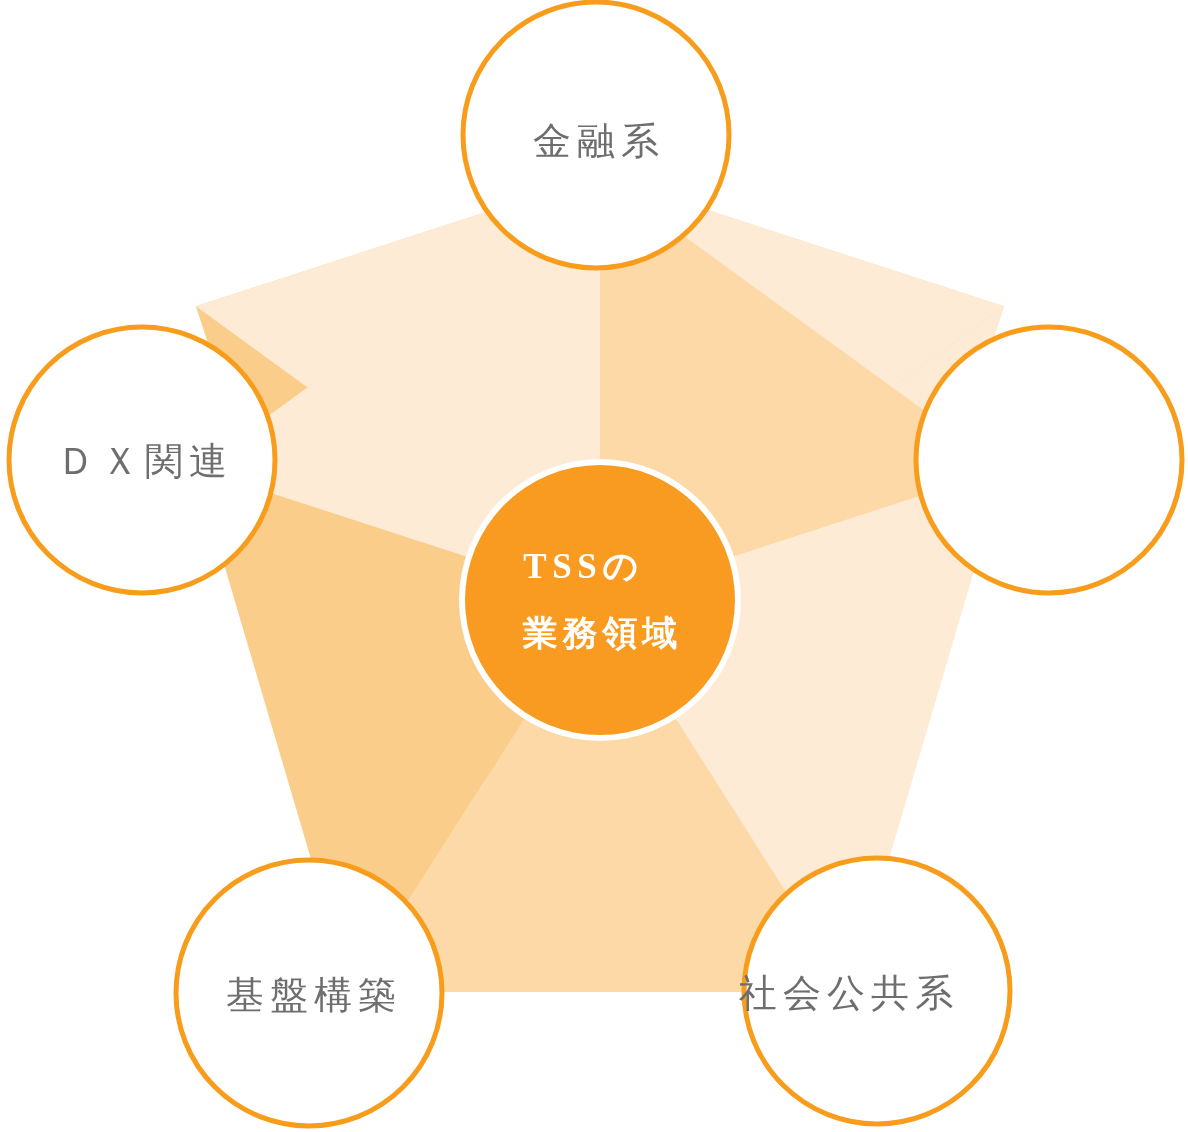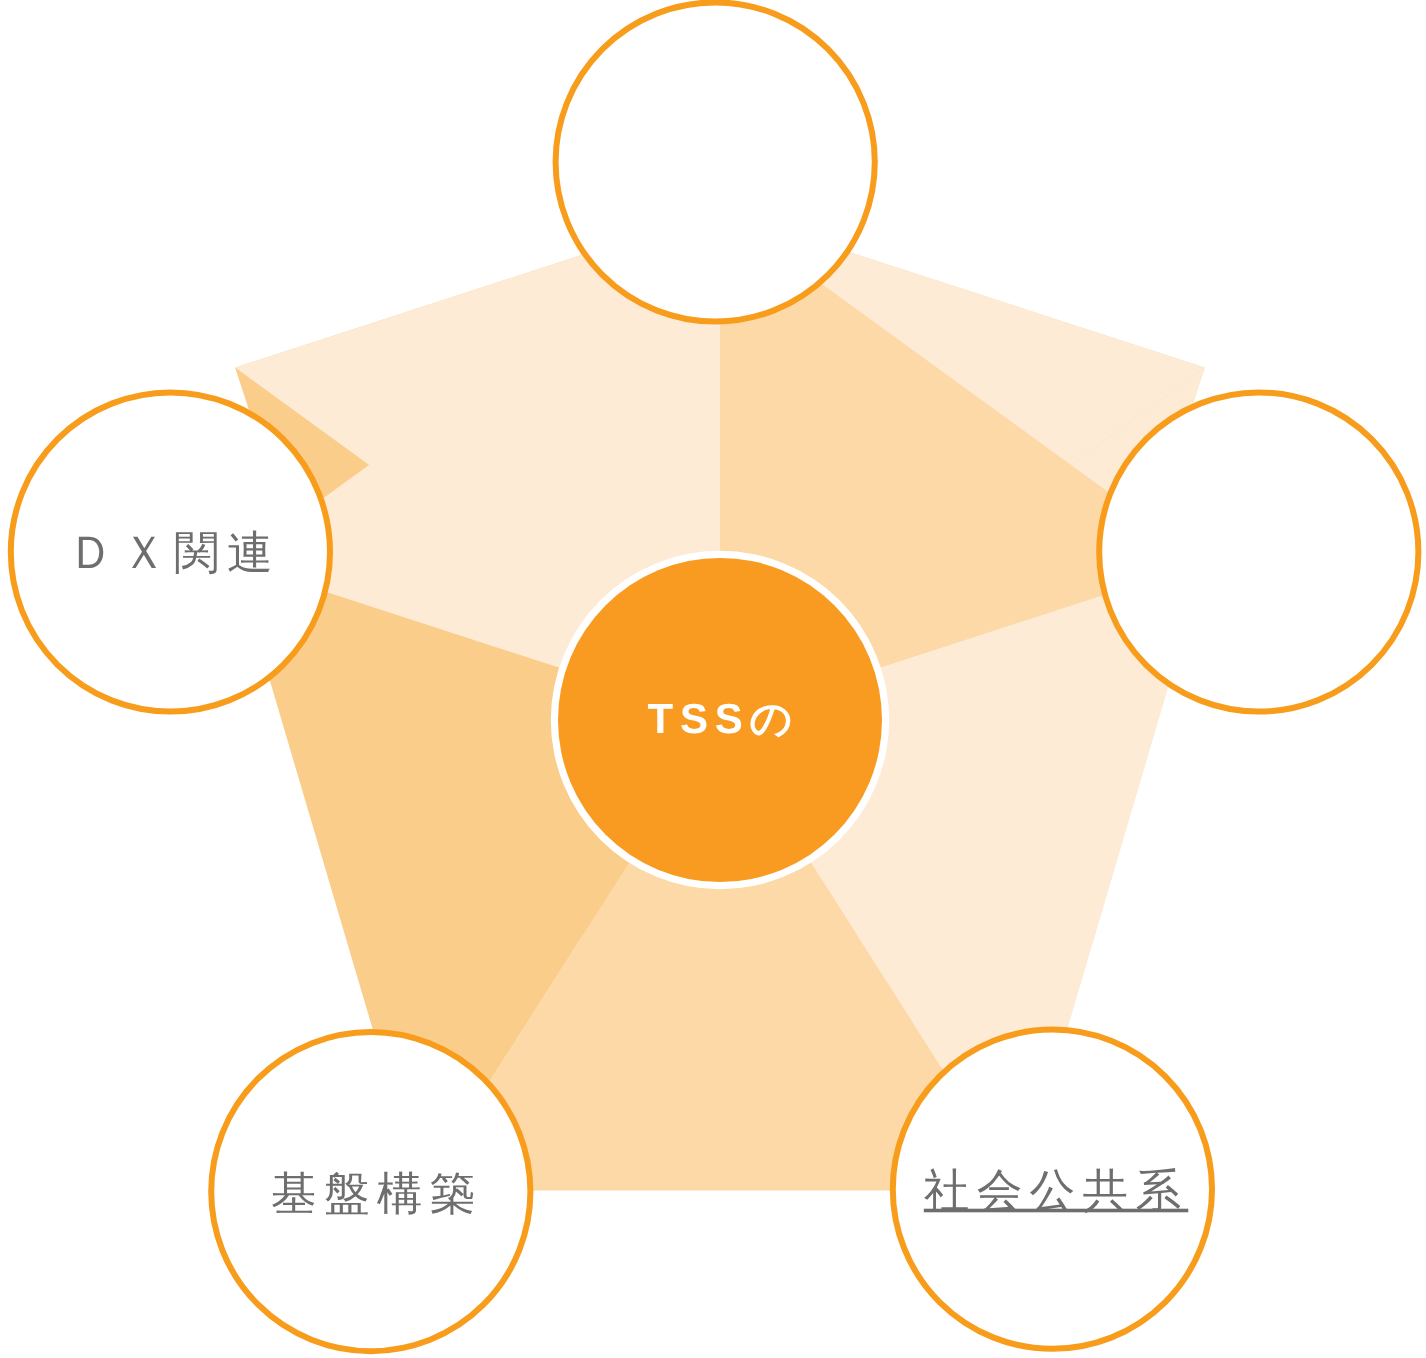--- a/index.html
+++ b/index.html
@@ -42,20 +42,21 @@
   }
   .center-label {
     position: absolute;
     left: 600px;
     top: 600px;
     transform: translate(-50%, -50%);
     color: #ffffff;
     text-align: left;
     line-height: 1.5;
     pointer-events: none;
+    font-family: Liberation Serif, serif;
   }
   .center-label .line1 {
     display: block;
     font-size: 35px;
     font-weight: 700;
     letter-spacing: 0.16em;
     text-indent: 0.16em;
   }
   .center-label .line2 {
     display: block;
@@ -104,25 +105,27 @@
 
     <g>
       <circle cx="596" cy="135" r="133" fill="#FFFFFF" stroke="#F89C1C" stroke-width="5"></circle>
       <circle cx="1049" cy="460" r="133" fill="#FFFFFF" stroke="#F89C1C" stroke-width="5"></circle>
       <circle cx="877" cy="991" r="133" fill="#FFFFFF" stroke="#F89C1C" stroke-width="5"></circle>
       <circle cx="309" cy="993" r="133" fill="#FFFFFF" stroke="#F89C1C" stroke-width="5"></circle>
       <circle cx="142" cy="460" r="133" fill="#FFFFFF" stroke="#F89C1C" stroke-width="5"></circle>
     </g>
   </svg>
 
+  <div class="node-label" style="left:596px; top:142px;">金融系</div>
 
 
-  <div class="node-label" style="left:877px; top:994px;text-decoration:underline;">社会公共系</div>
+  <div class="node-label" style="left:846px; top:994px;">社会公共系</div>
 
   <div class="node-label" style="left:142px; top:462px;">ＤＸ関連</div>
 
   <div class="node-label" style="left:311px; top:996px;">基盤構築</div>
 
   <div class="center-label">
     <span class="line1">TSSの</span>
+    <span class="line2">業務領域</span>
   </div>
 
 </div>
 
 </body></html>

